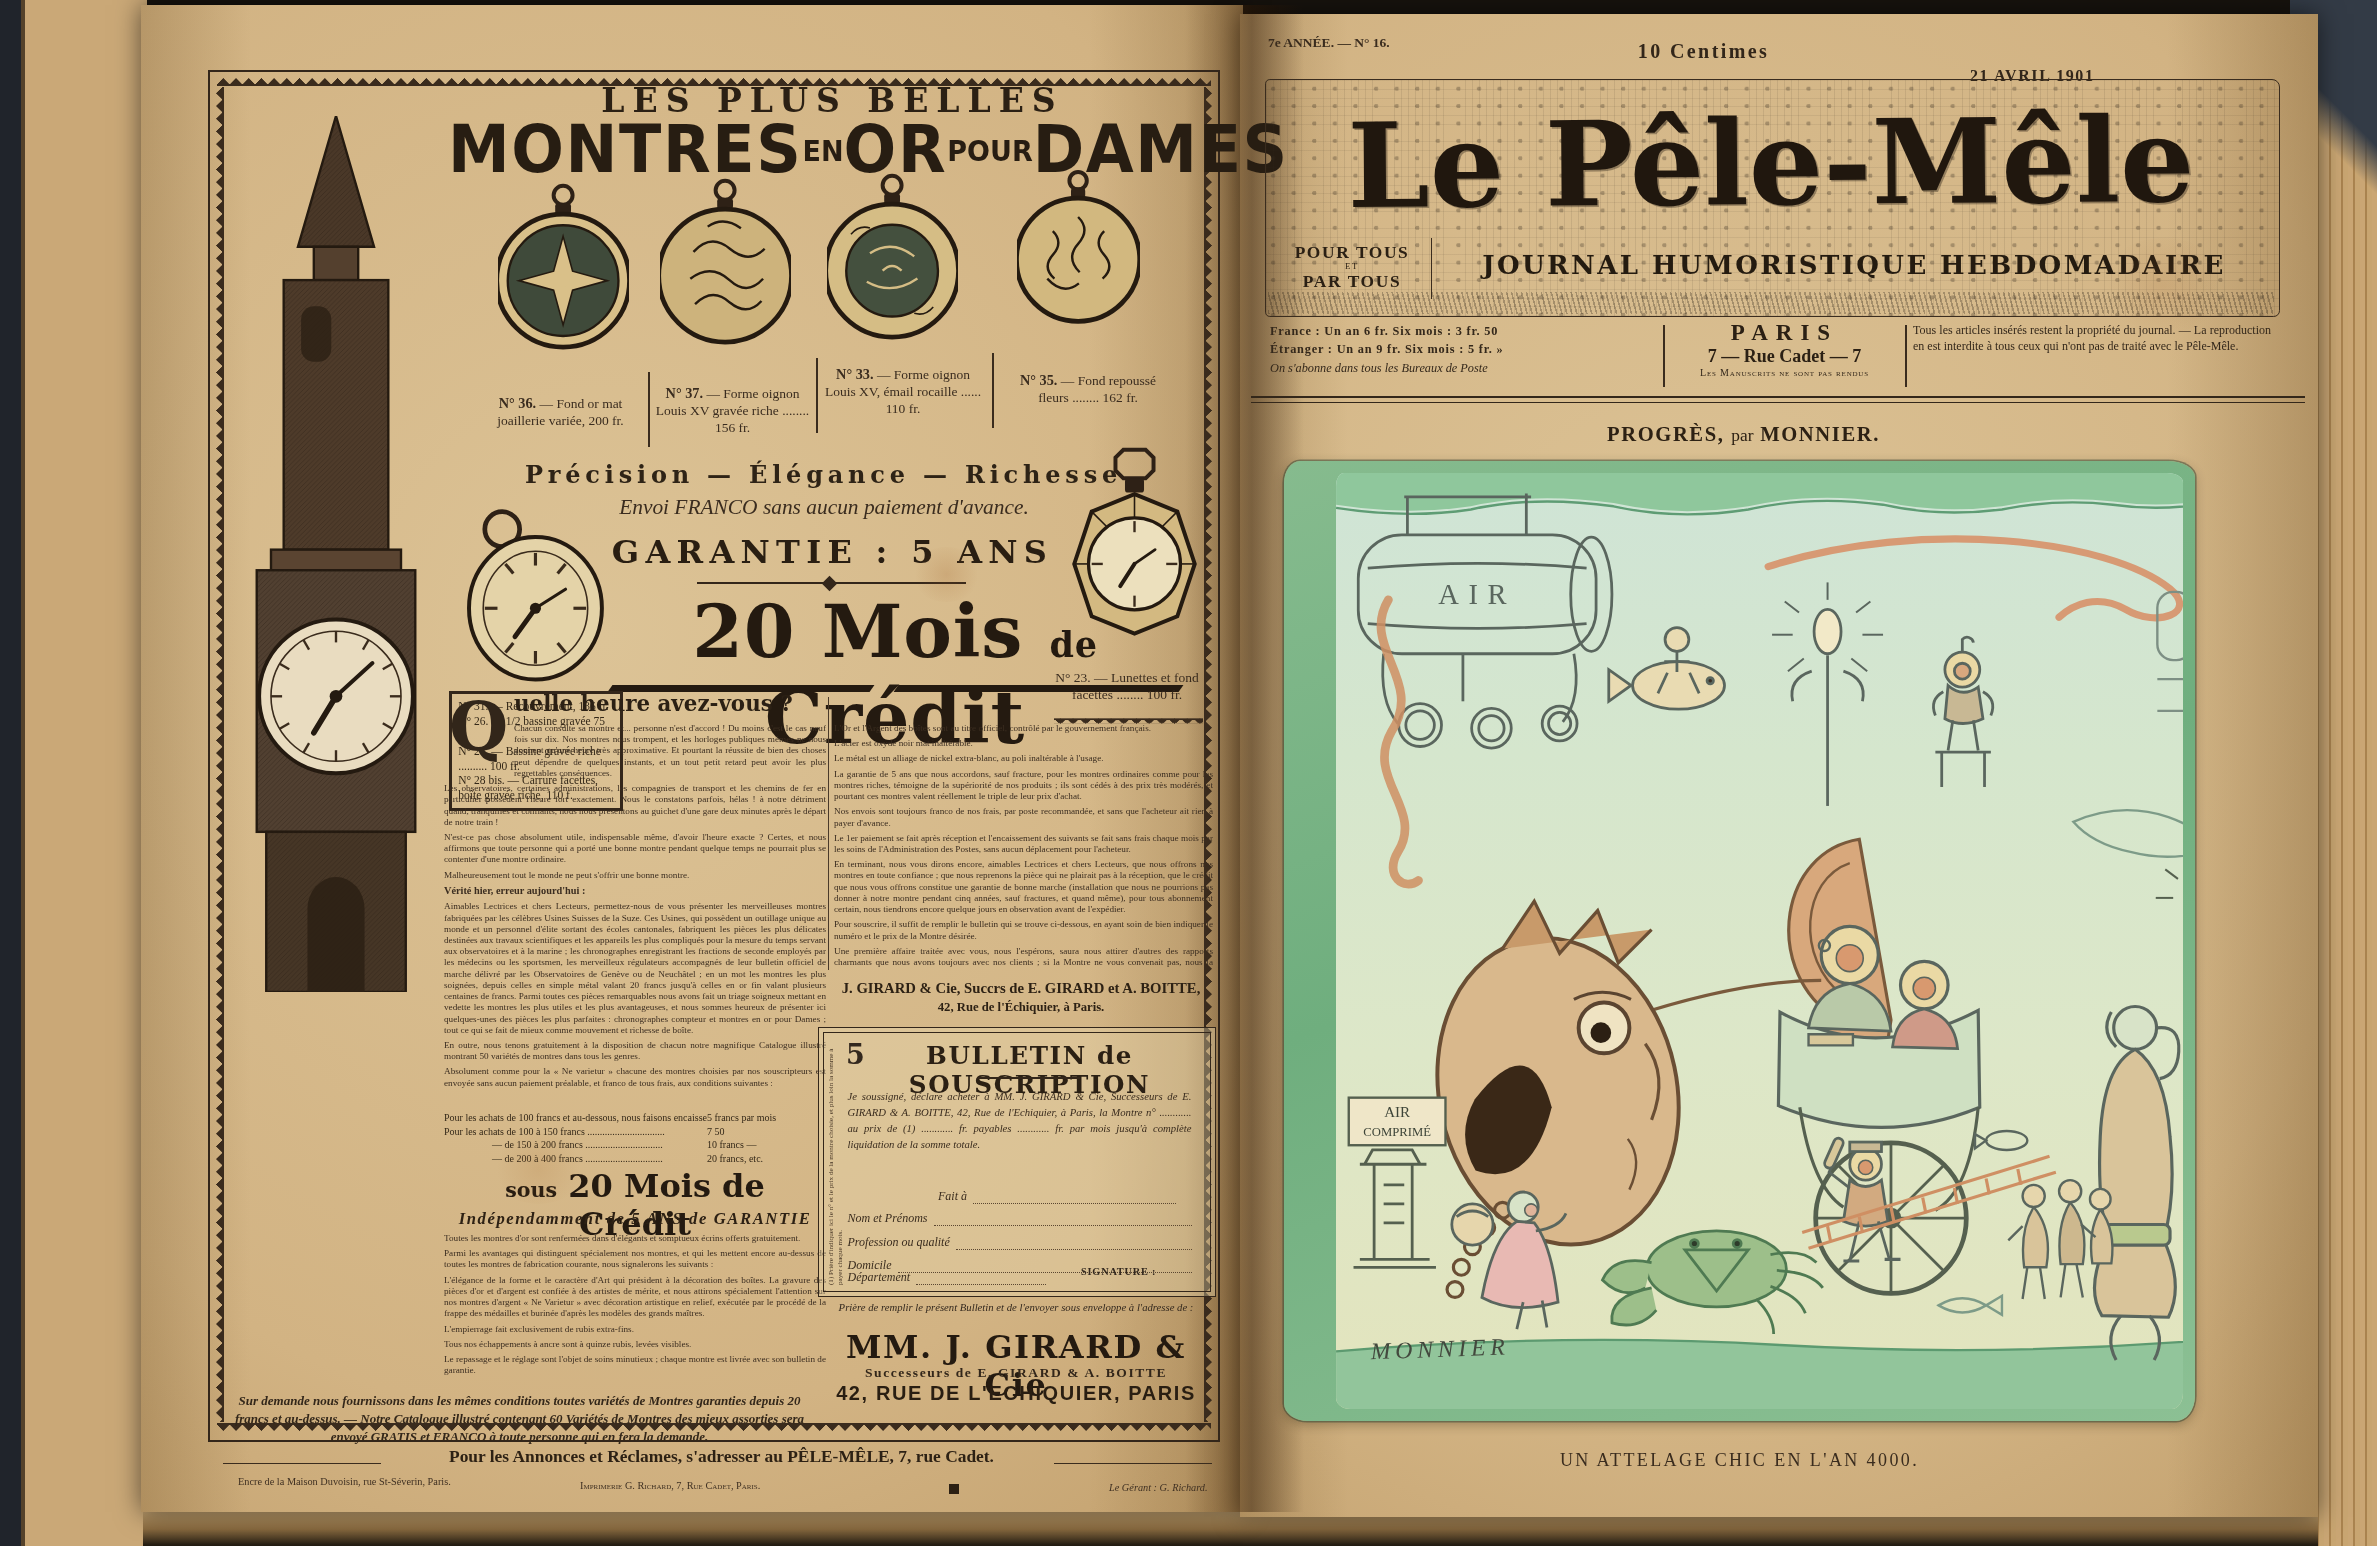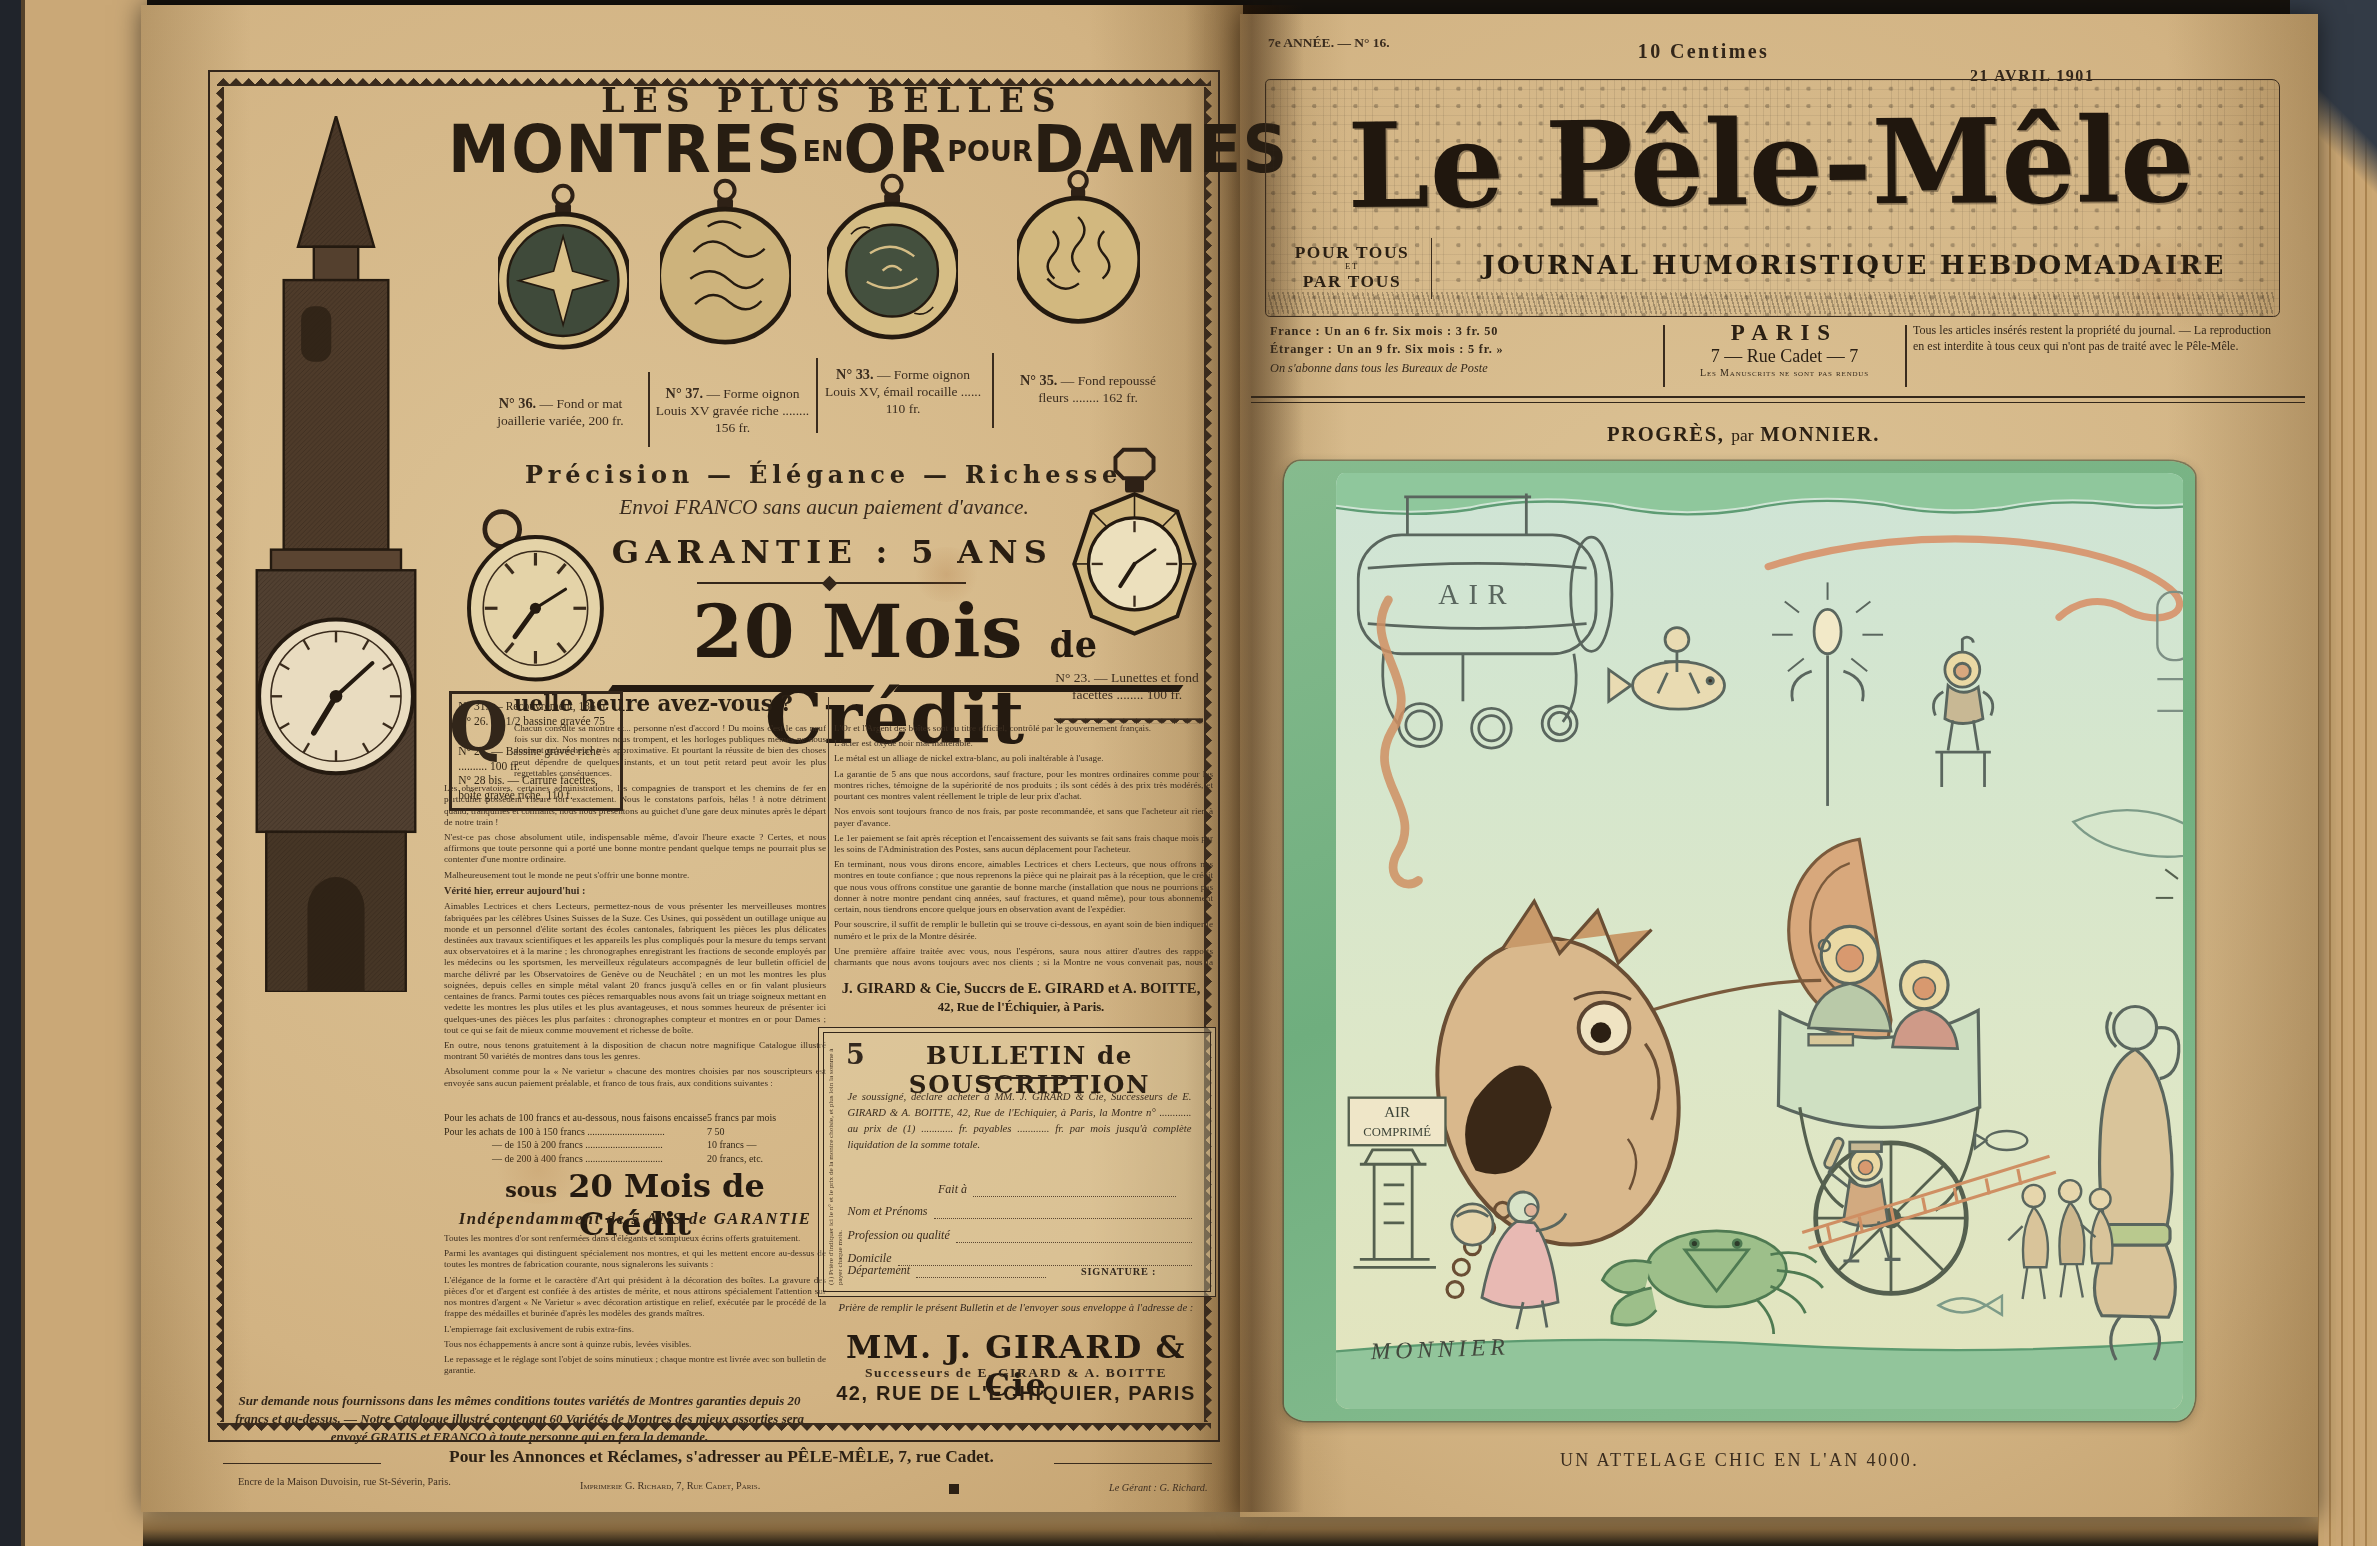--- a/index.html
+++ b/index.html
@@ -44,21 +44,21 @@
   .price-row .lab{flex:1;overflow:hidden;white-space:nowrap;}
   .price-row .val{width:119px;font-weight:normal;}
   .soit{font-family:"DejaVu Serif",serif;font-weight:bold;font-size:32px;color:#241a10;}
   .soit .sm{font-size:20.6px;font-weight:bold;}
   .indep{font-weight:bold;font-style:italic;font-size:16.6px;letter-spacing:1.6px;color:#2d2114;}
   .girardline{font-weight:bold;font-size:14.7px;color:#2d2114;}
   .bulletin{border:1.6px solid #33261a;outline:1.6px solid #33261a;outline-offset:-6.3px;background:rgba(236,220,180,.35);}
   .bull-title{font-family:"DejaVu Serif",serif;font-weight:bold;font-size:24.6px;letter-spacing:1.6px;color:#2b2014;}
   .bull-num{font-family:"DejaVu Serif",serif;font-weight:bold;font-size:27px;}
   .bull-body{font-style:italic;font-size:10.7px;line-height:1.5;text-align:justify;color:#3a2c1e;}
-  .field{display:flex;align-items:flex-end;font-style:italic;font-size:12px;color:#3a2c1e;margin-top:3px;}
+  .field{display:flex;align-items:flex-end;font-style:italic;font-size:12px;color:#3a2c1e;margin-top:10px;}
   .field .line{flex:1;border-bottom:0.8px dotted #5b4732;margin-left:6.3px;height:11px;}
   .sidenote{writing-mode:vertical-rl;transform:rotate(180deg);font-size:7.1px;line-height:1.3;color:#4a3928;}
   .mmgirard{font-family:"DejaVu Serif",serif;font-weight:bold;font-size:32px;color:#241a10;letter-spacing:1.6px;}
   .mmsub{font-weight:bold;font-size:13.5px;letter-spacing:1.6px;color:#32261a;}
   .mmaddr{font-weight:bold;font-size:20px;letter-spacing:1.6px;color:#291e12;font-family:"Liberation Sans",sans-serif;}
   .banner{font-size:13px;font-style:italic;font-weight:bold;line-height:1.4;text-align:center;color:#33271a;}
   .annonces{font-weight:bold;font-size:17.4px;color:#2d2114;}
   .imprint{font-size:10.3px;color:#3f3022;}
   .rule{border-top:1.6px solid #3a2c1e;}
   
@@ -73,21 +73,21 @@
     background-size:20.6px 17.4px,auto,auto;}
   .mast-title{font-family:"DejaVu Serif",serif;font-weight:bold;font-size:117px;color:#20170e;
     text-shadow:1.6px 1.6px 0 rgba(32,23,14,.35);transform:rotate(-.4deg);}
   .motto{font-weight:bold;font-size:17.4px;letter-spacing:1.6px;color:#2b2014;line-height:1.1;}
   .motto .et{font-size:8.7px;font-weight:normal;}
   .subtitle{font-family:"DejaVu Serif",serif;font-weight:bold;font-size:26px;letter-spacing:2.4px;color:#241b10;}
   .hatch{background:repeating-linear-gradient(75deg, rgba(40,32,22,.45) 0 1.6px, rgba(0,0,0,0) 1.6px 4.8px);}
   .info-s{font-size:12.3px;line-height:1.5;color:#34281b;}
   .info-s b{letter-spacing:0.8px;}
   .paris{font-weight:bold;font-size:23px;letter-spacing:8px;color:#2b2014;}
-  .parisaddr{font-weight:normal;font-size:18px;color:#2b2014;}
+  .parisaddr{font-weight:bold;font-size:18px;color:#2b2014;}
   .manus{font-size:10px;letter-spacing:0.8px;font-variant:small-caps;color:#34281b;}
   .rights{font-size:12px;line-height:1.35;text-align:justify;color:#34281b;}
   .vrule{width:1.6px;background:#3a2c1e;}
   .drule{border-top:2.4px solid #33271a;border-bottom:1.2px solid #33271a;height:4px;}
   .cartoon-title{font-weight:bold;font-size:20.6px;letter-spacing:1.6px;color:#2d2114;}
   .cartoon-title .par{font-weight:normal;font-size:17.4px;letter-spacing:0;}
   .cartoon-border{background:linear-gradient(160deg,#86bb8e,#6fae7e 45%,#8cc094);
      border-radius:16px 27px 19px 24px/22px 16px 25px 17.4px;box-shadow:0 0 0 1.6px rgba(52,70,52,.5), 0 3.2px 11px rgba(40,30,10,.3);}
   .cartoon-canvas{background:
       linear-gradient(#cfe4d6 0%, #d5e6cd 30%, #dde7c8 62%, #e3e4bd 100%);

